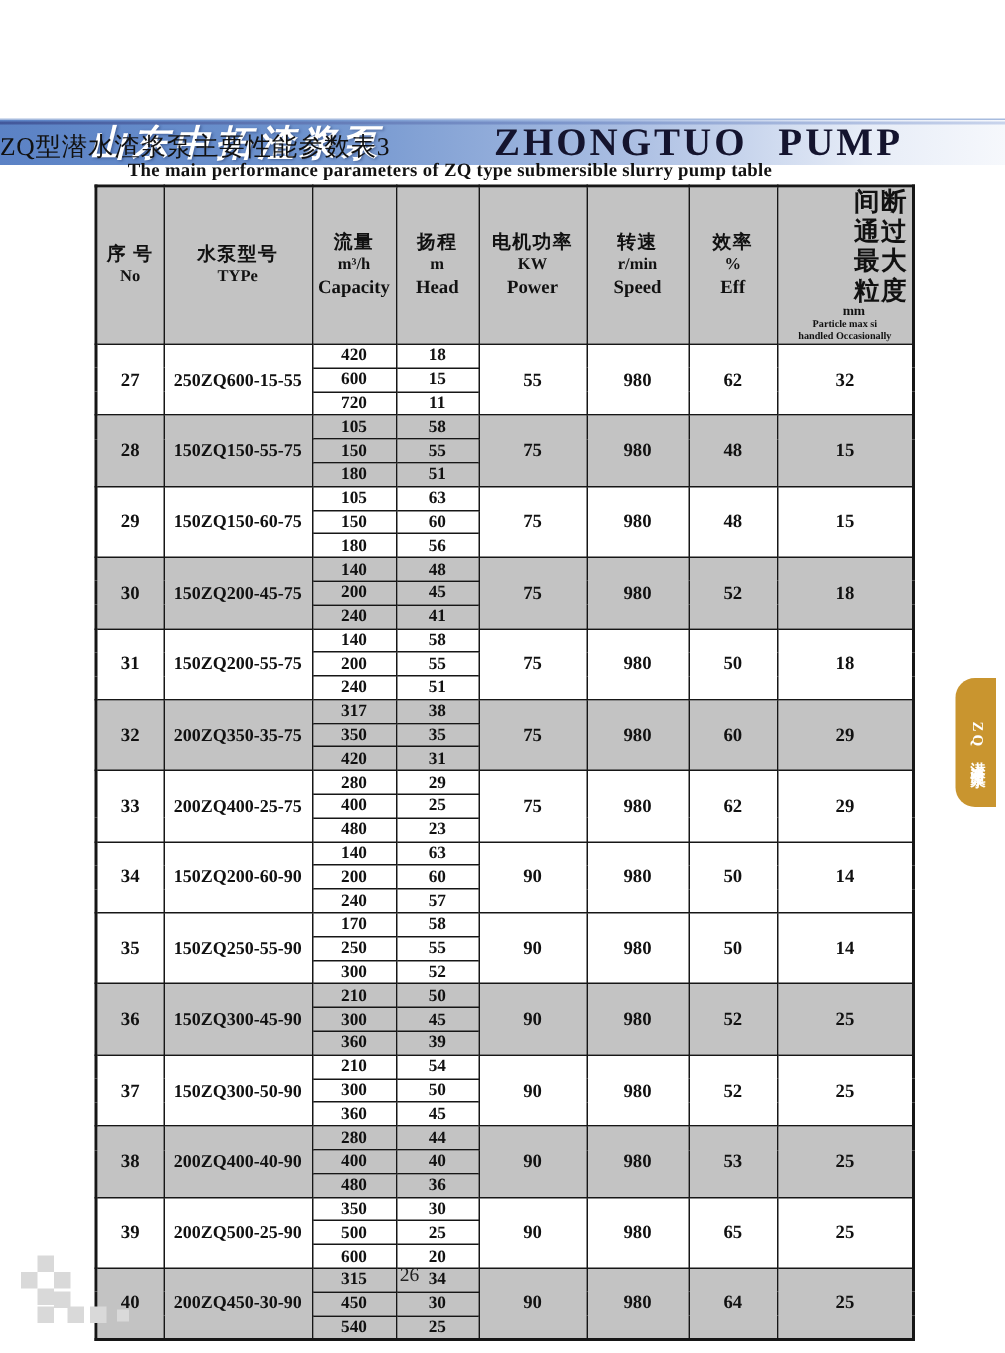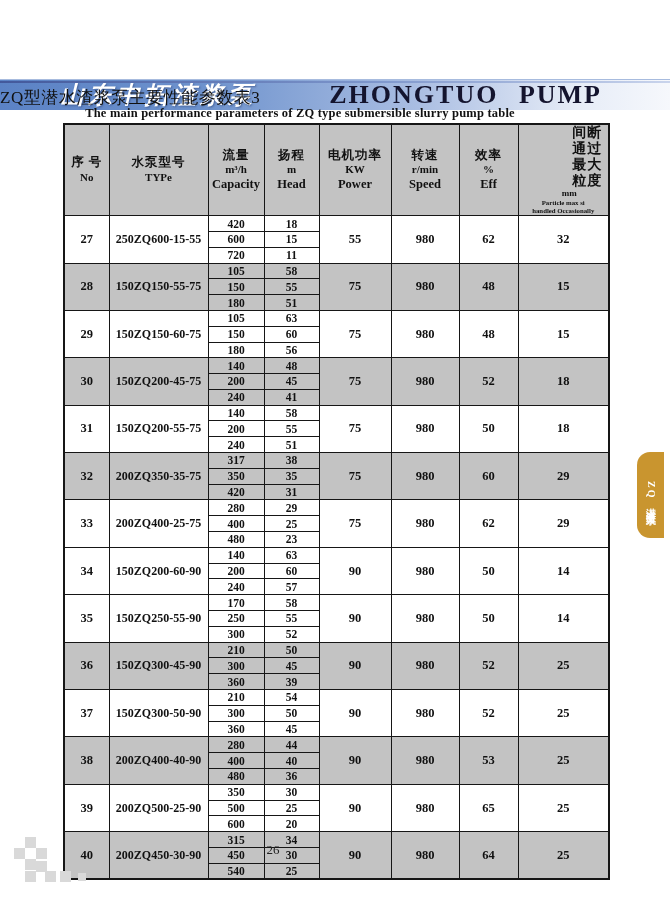--- a/index.html
+++ b/index.html
@@ -41,21 +41,21 @@
     padding:0;overflow:hidden;background:#ffffff;
   }
   .ptable thead tr{height:48px;}
   .ptable thead th{background:#c3c3c3;}
   .ptable tbody tr{height:15.8px;}
   .ptable tbody tr.shaded td{background:#c3c3c3;}
   .hl{line-height:1.25;font-weight:600;}
   .hl0{font-size:12.5px;letter-spacing:1px;}
   .hl1{font-size:11px;letter-spacing:0;}
   .hl2{font-size:12.5px;}
-  .col-particle .hl0,.col-particle .hl1{font-size:14px;line-height:1.15;letter-spacing:1px;margin-left:48px;}
+  .col-particle .hl0,.col-particle .hl1{font-size:17px;line-height:1.15;letter-spacing:1px;margin-left:48px;}
   .col-particle .hl2{font-size:9px;line-height:1.05;padding-left:12px;}
   .col-particle .hl3,.col-particle .hl4{font-size:6.8px;line-height:1.2;letter-spacing:0;}
   .c-no,.c-power,.c-speed,.c-eff,.c-particle{font-size:12.5px;font-weight:600;}
   .c-type{font-size:12px;font-weight:600;}
   .c-cap,.c-head{font-size:11.5px;font-weight:600;}
   
   .side-tab{
     position:absolute;left:637px;top:452px;width:27px;height:86px;
     border-radius:13px 0 0 13px;display:flex;align-items:center;justify-content:center;
   }

